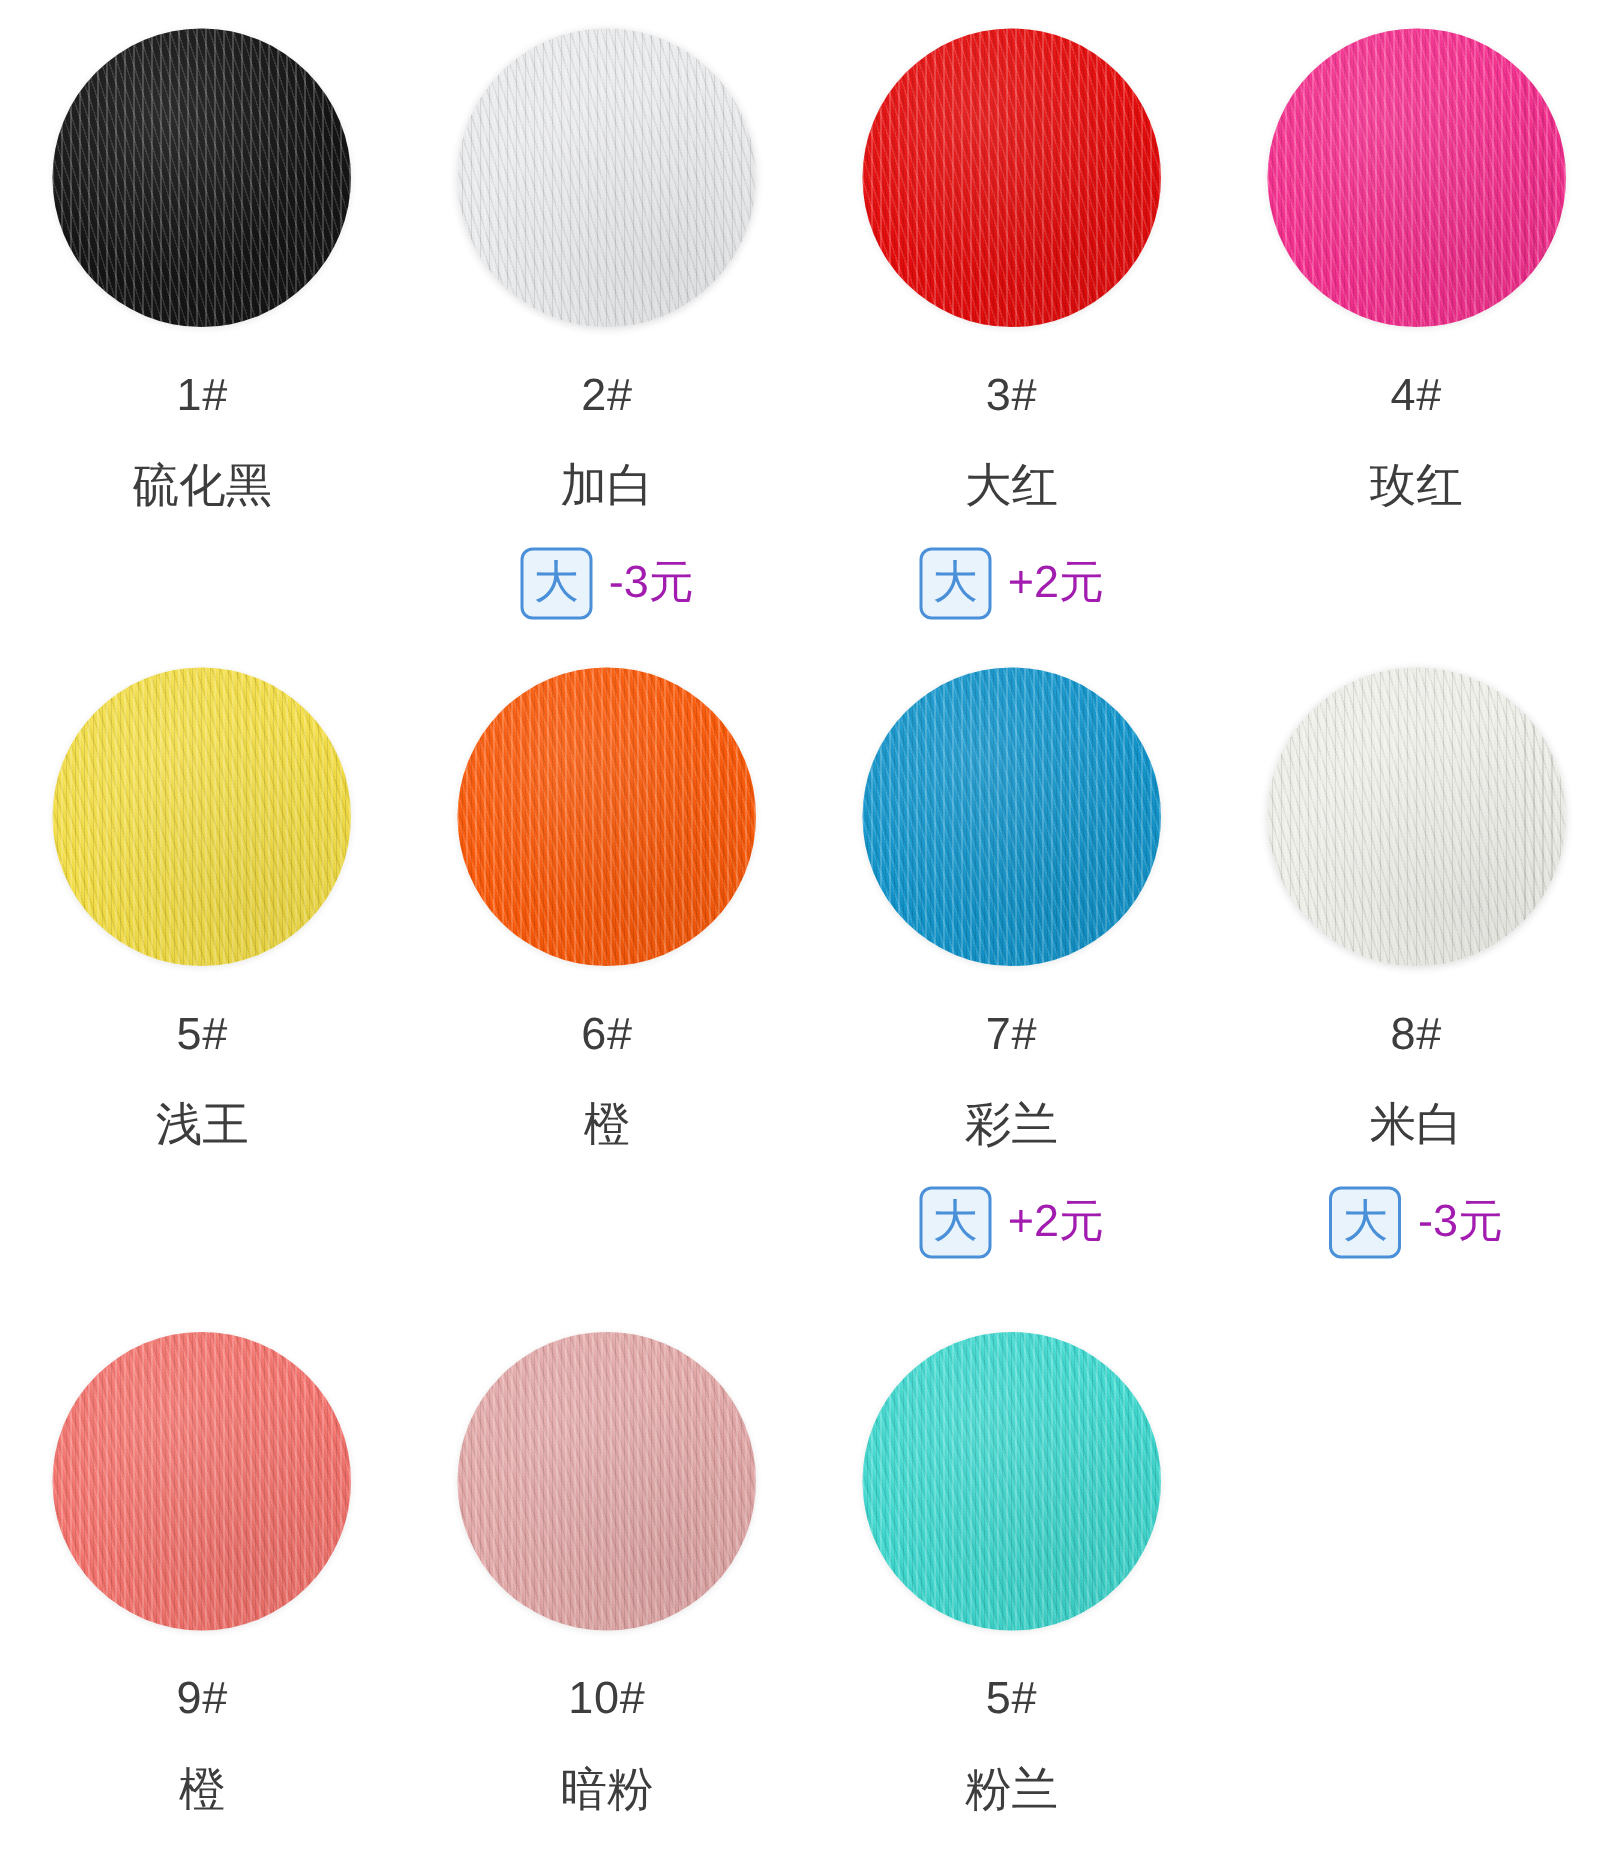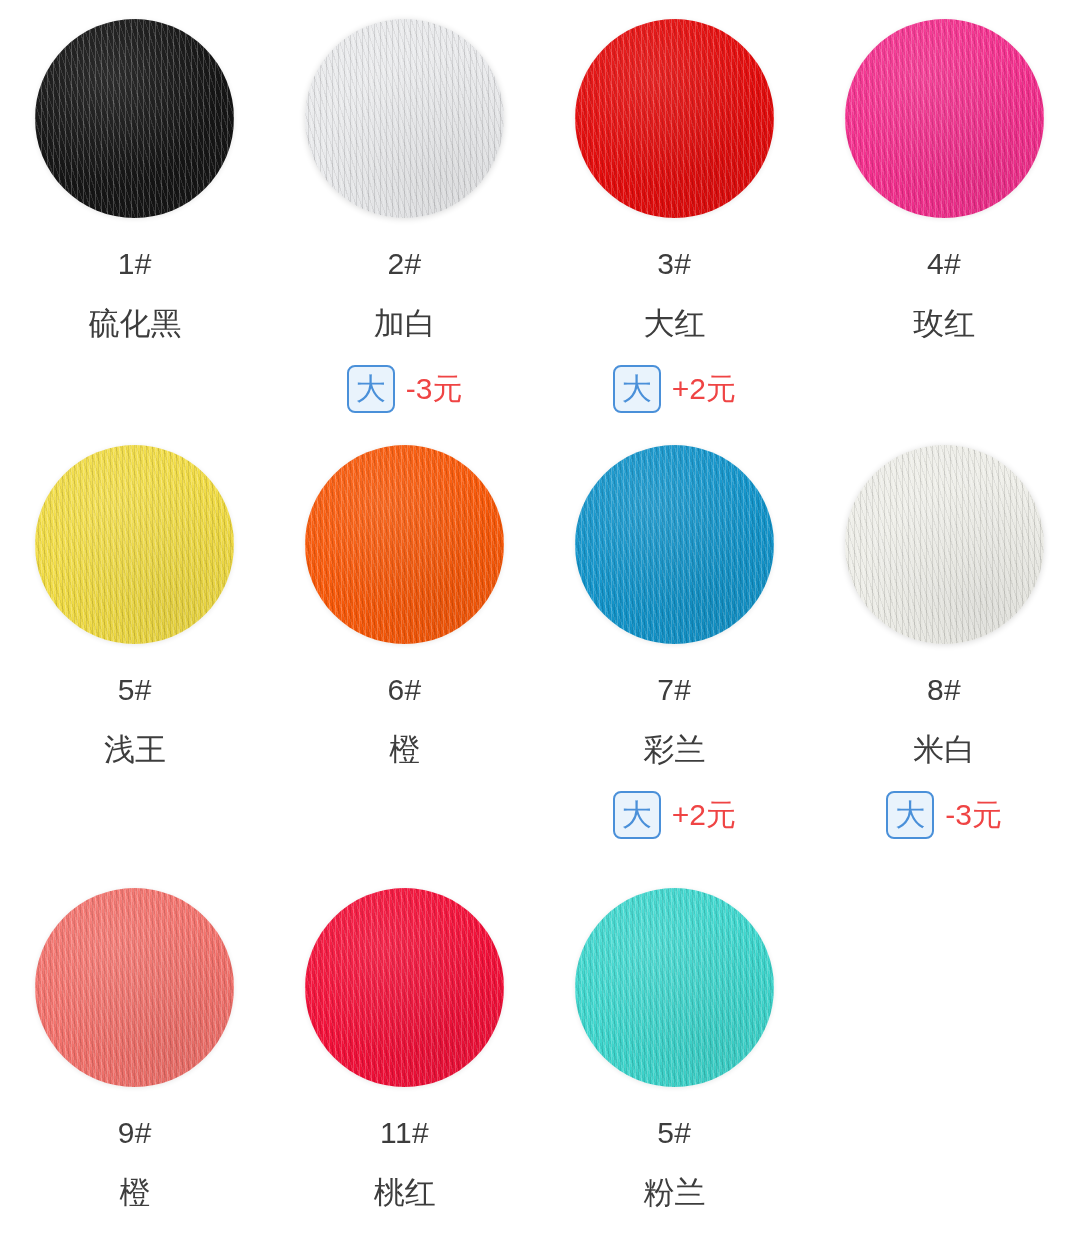--- a/index.html
+++ b/index.html
@@ -130,21 +130,21 @@
     font-size: 30px;
     line-height: 1;
     display: flex;
     align-items: center;
     justify-content: center;
     flex: 0 0 auto;
   }
   .price-delta {
     font-size: 30px;
     line-height: 1;
-    color: #ef4444;
+    color: #a21caf;
     white-space: nowrap;
   }
 
   
   .row-1 .swatch-disc-wrap { padding-top: 19px; }
   .row-2 .swatch-disc-wrap { padding-top: 15px; }
   .row-3 .swatch-disc-wrap { padding-top: 28px; }
 
   .swatch-code { margin-top: 31px; }
   .swatch-name { margin-top: 29px; text-align: center; }
@@ -228,24 +228,24 @@
     </div>
     <div class="swatch-cell row-3">
       <div class="swatch-disc-wrap">
         <div class="swatch-disc" style="background-color: rgb(244, 115, 109);"></div>
       </div>
       <div class="swatch-code">9#</div>
       <div class="swatch-name">橙</div>
     </div>
     <div class="swatch-cell row-3">
       <div class="swatch-disc-wrap">
-        <div class="swatch-disc" style="background-color: rgb(245, 17, 58);"></div>
-      </div>
-      <div class="swatch-code">11#</div>
-      <div class="swatch-name">桃红</div>
+        <div class="swatch-disc" style="background-color: rgb(227, 168, 168);"></div>
+      </div>
+      <div class="swatch-code">10#</div>
+      <div class="swatch-name">暗粉</div>
     </div>
     <div class="swatch-cell row-3">
       <div class="swatch-disc-wrap">
         <div class="swatch-disc" style="background-color: rgb(63, 216, 207);"></div>
       </div>
       <div class="swatch-code">5#</div>
       <div class="swatch-name">粉兰</div>
     </div>
   </div>
 

